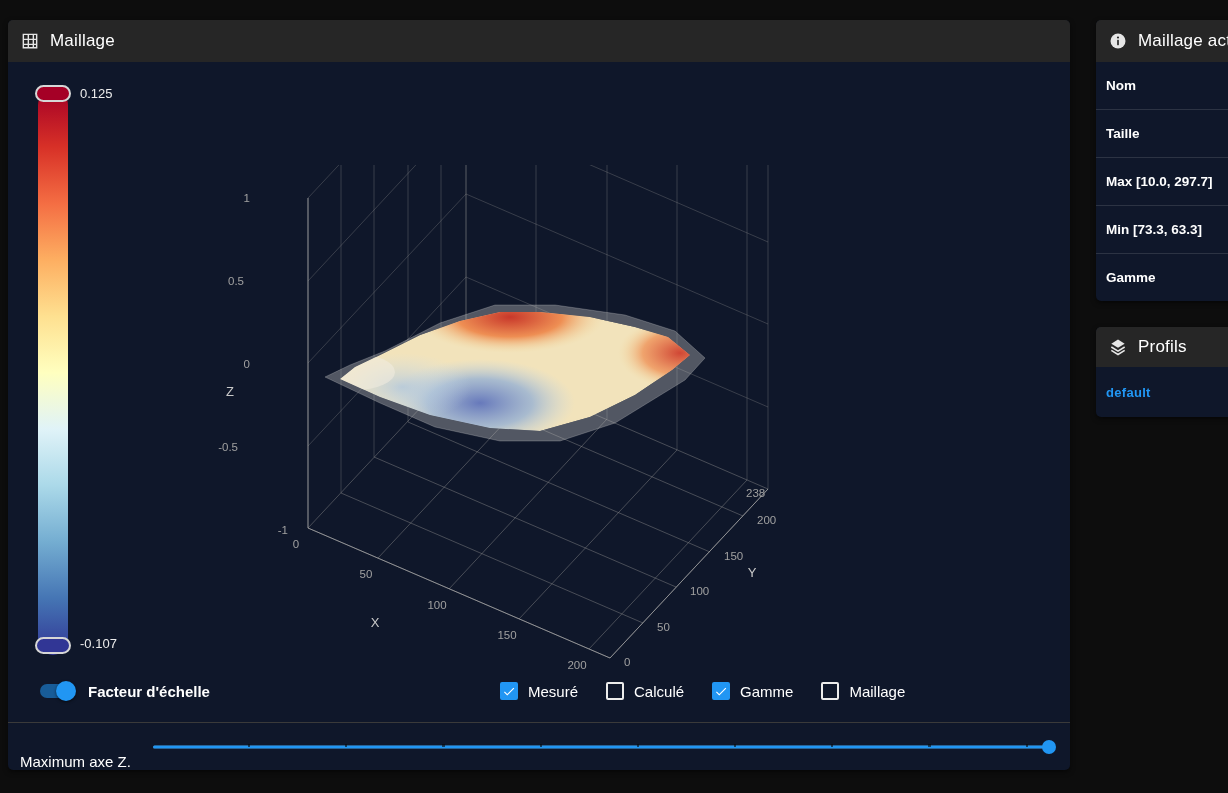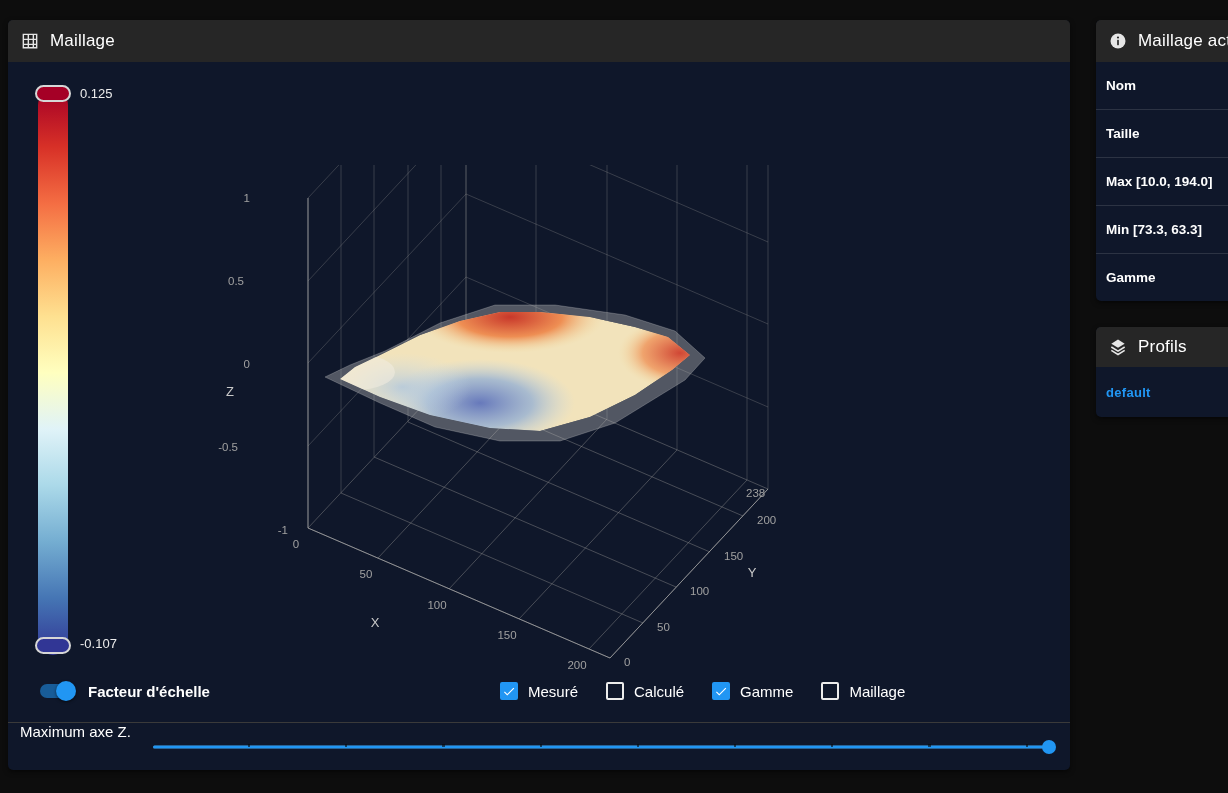--- a/index.html
+++ b/index.html
@@ -49,21 +49,21 @@
   .cb .box{width:18px;height:18px;border:2px solid #ececec;border-radius:2px;box-sizing:border-box;
     display:inline-flex;align-items:center;justify-content:center;background:transparent;}
   .cb .box svg{display:none;width:15px;height:15px;}
   .cb .box.on{background:#2196f3;border-color:#2196f3;}
   .cb .box.on svg{display:block;}
   .cb .cb-text{margin-left:10px;font-size:15px;color:#fff;}
 
   #chart-divider{position:absolute;left:0;right:0;top:702px;height:1px;background:#3a3a3a;}
 
   
-  #slider-row{position:absolute;left:0;right:0;top:703px;height:47px;display:flex;align-items:flex-start;padding:0 14px 0 12px;box-sizing:border-box;}
+  #slider-row{position:absolute;left:0;right:0;top:703px;height:47px;display:flex;align-items:flex-end;padding:0 14px 0 12px;box-sizing:border-box;}
   #slider-label{font-size:15px;color:#fff;flex:0 0 auto;}
   #zslider{position:relative;flex:1;height:100%;margin-left:22px;cursor:pointer;}
   #zslider .strack{position:absolute;left:0;right:8px;top:50%;height:3px;transform:translateY(-50%);background:#4a4a4a;border-radius:2px;}
   #zslider .sfill{position:absolute;left:0;top:0;bottom:0;background:#2196f3;border-radius:2px;}
   #zslider .sticks{position:absolute;left:0;right:8px;top:50%;height:3px;transform:translateY(-50%);
     background-image:repeating-linear-gradient(90deg,transparent 0 95px,rgba(8,8,8,.6) 95px 97.2px);}
   #zslider .sthumb{position:absolute;top:50%;width:14px;height:14px;border-radius:50%;background:#2196f3;transform:translate(-50%,-50%);}
 
   
   #info-card{left:1096px;top:20px;width:280px;}
@@ -233,21 +233,21 @@
     </span>
     <span class="card-title">Maillage actif</span>
   </div>
   <div class="prow">
       <span>Nom</span>
     </div>
   <div class="prow">
       <span>Taille</span>
     </div>
   <div class="prow">
-      <span>Max [10.0, 194.0]</span>
+      <span>Max [10.0, 297.7]</span>
     </div>
   <div class="prow">
       <span>Min [73.3, 63.3]</span>
     </div>
   <div class="prow">
       <span>Gamme</span>
     </div>
 </div>
 
 <div class="card" id="profiles-card">

